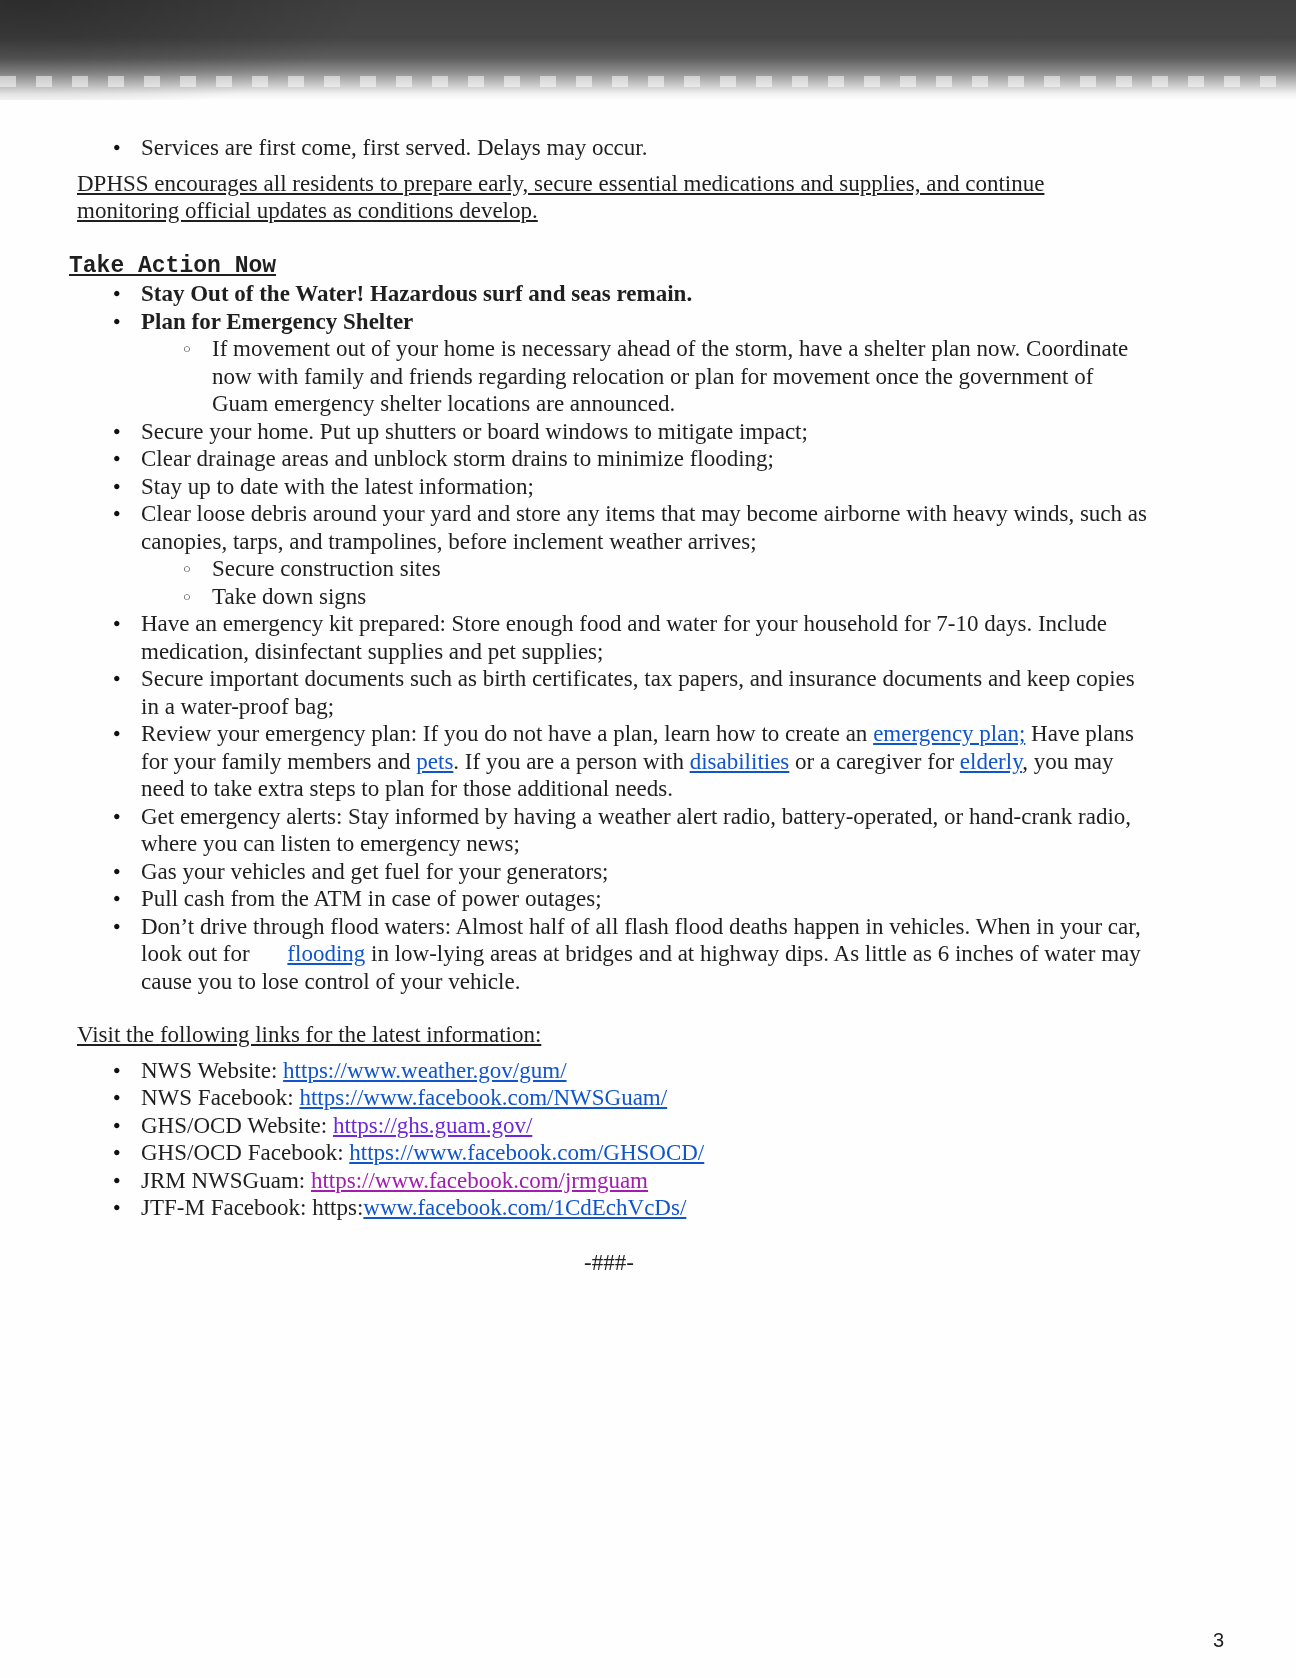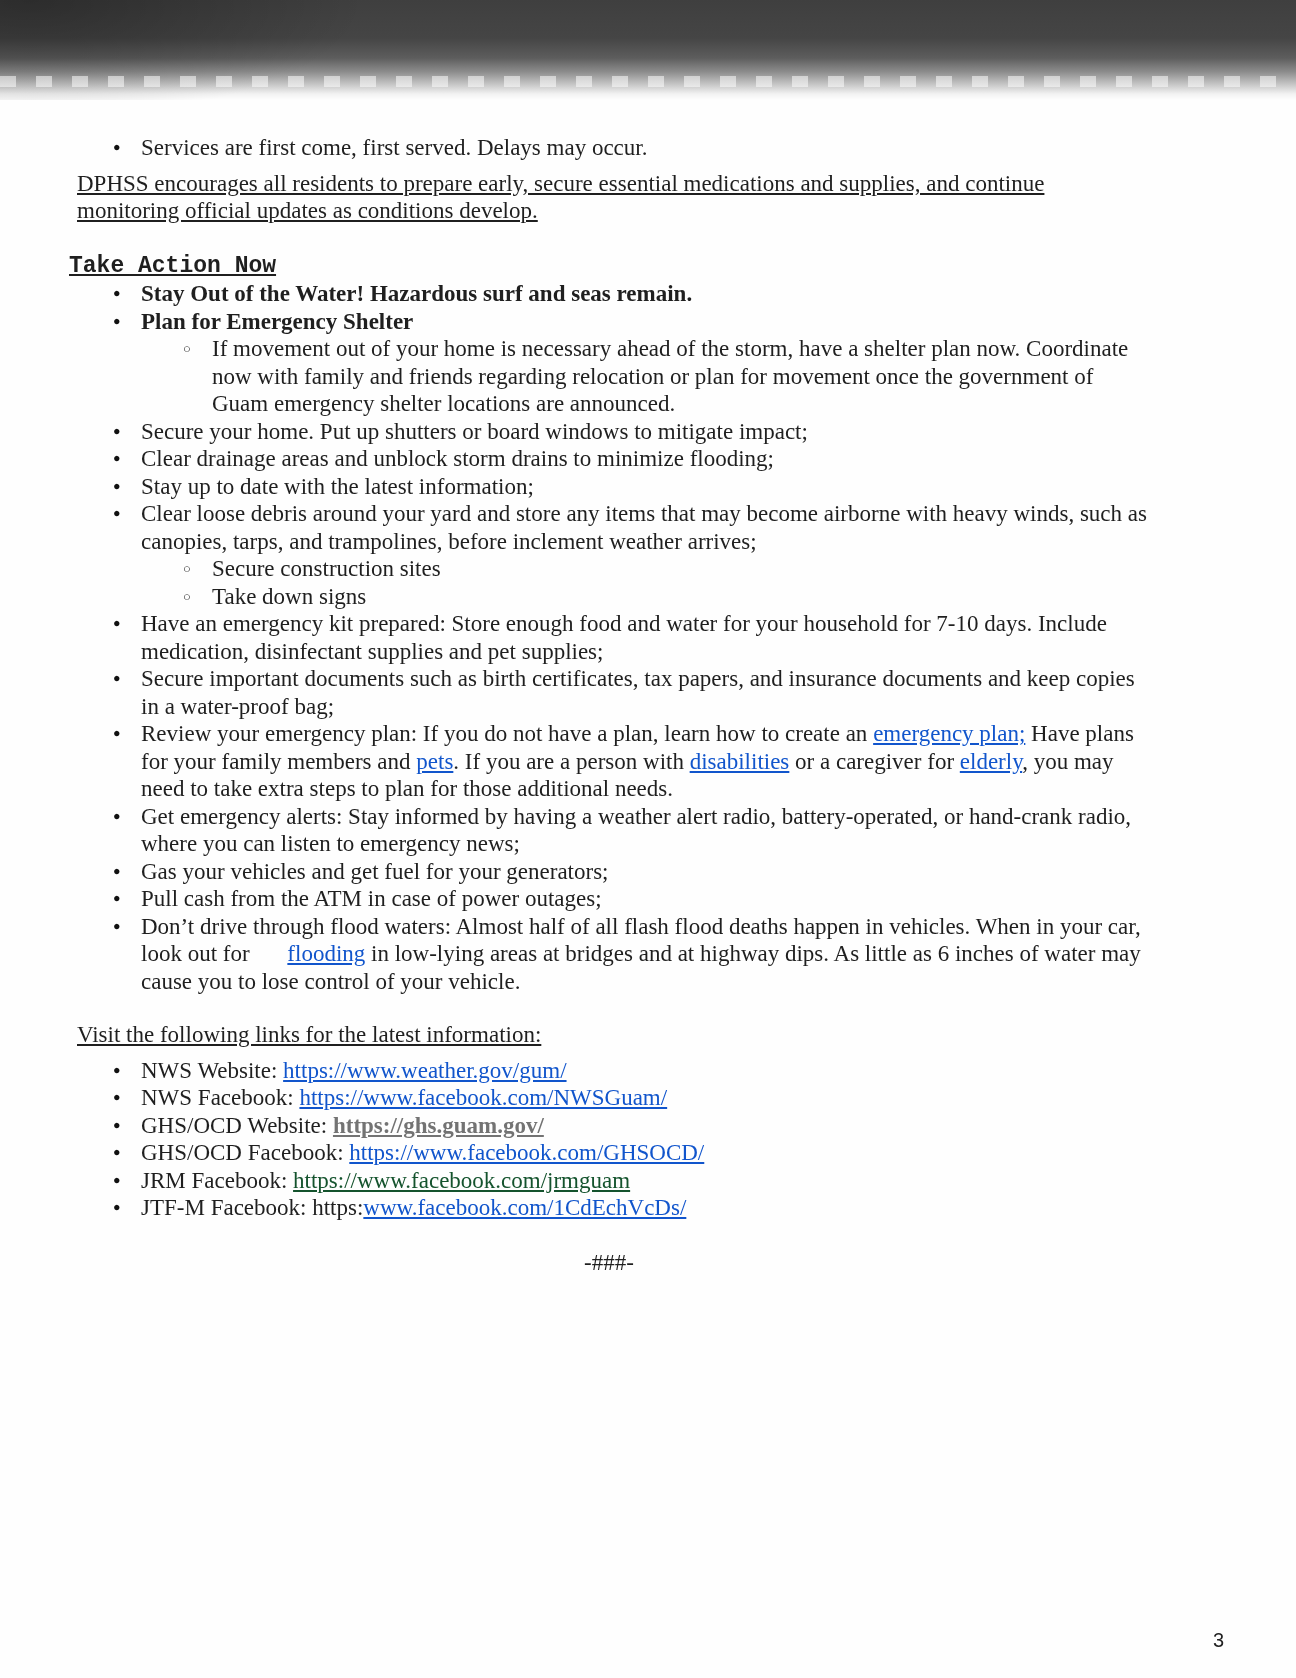--- a/index.html
+++ b/index.html
@@ -145,29 +145,29 @@
         <div class="li lv1">
           <span class="mk">●</span>
           <span class="tx"><span>NWS Website: </span><a href="#" class="link" style="color: rgb(17, 85, 204);">https://www.weather.gov/gum/</a></span>
         </div>
         <div class="li lv1">
           <span class="mk">●</span>
           <span class="tx"><span>NWS Facebook: </span><a href="#" class="link" style="color: rgb(17, 85, 204);">https://www.facebook.com/NWSGuam/</a></span>
         </div>
         <div class="li lv1">
           <span class="mk">●</span>
-          <span class="tx"><span>GHS/OCD Website: </span><a href="#" class="link" style="color: #737373; font-weight: bold;">https://ghs.guam.gov/</a></span>
+          <span class="tx"><span>GHS/OCD Website: </span><a href="#" class="link" style="color: #6d28d9;">https://ghs.guam.gov/</a></span>
         </div>
         <div class="li lv1">
           <span class="mk">●</span>
           <span class="tx"><span>GHS/OCD Facebook: </span><a href="#" class="link" style="color: rgb(17, 85, 204);">https://www.facebook.com/GHSOCD/</a></span>
         </div>
         <div class="li lv1">
           <span class="mk">●</span>
-          <span class="tx"><span>JRM Facebook: </span><a href="#" class="link" style="color: #14532d; margin-top: 44px;">https://www.facebook.com/jrmguam</a></span>
+          <span class="tx"><span>JRM NWSGuam: </span><a href="#" class="link" style="color: #a21caf; margin-top: 44px;">https://www.facebook.com/jrmguam</a></span>
         </div>
         <div class="li lv1">
           <span class="mk">●</span>
           <span class="tx"><span>JTF-M Facebook: https:</span><a href="#" class="link" style="color: rgb(17, 85, 204);">www.facebook.com/1CdEchVcDs/</a></span>
         </div>
       </div>
 
     <p class="end-mark">-###-</p>
   </div>
 

